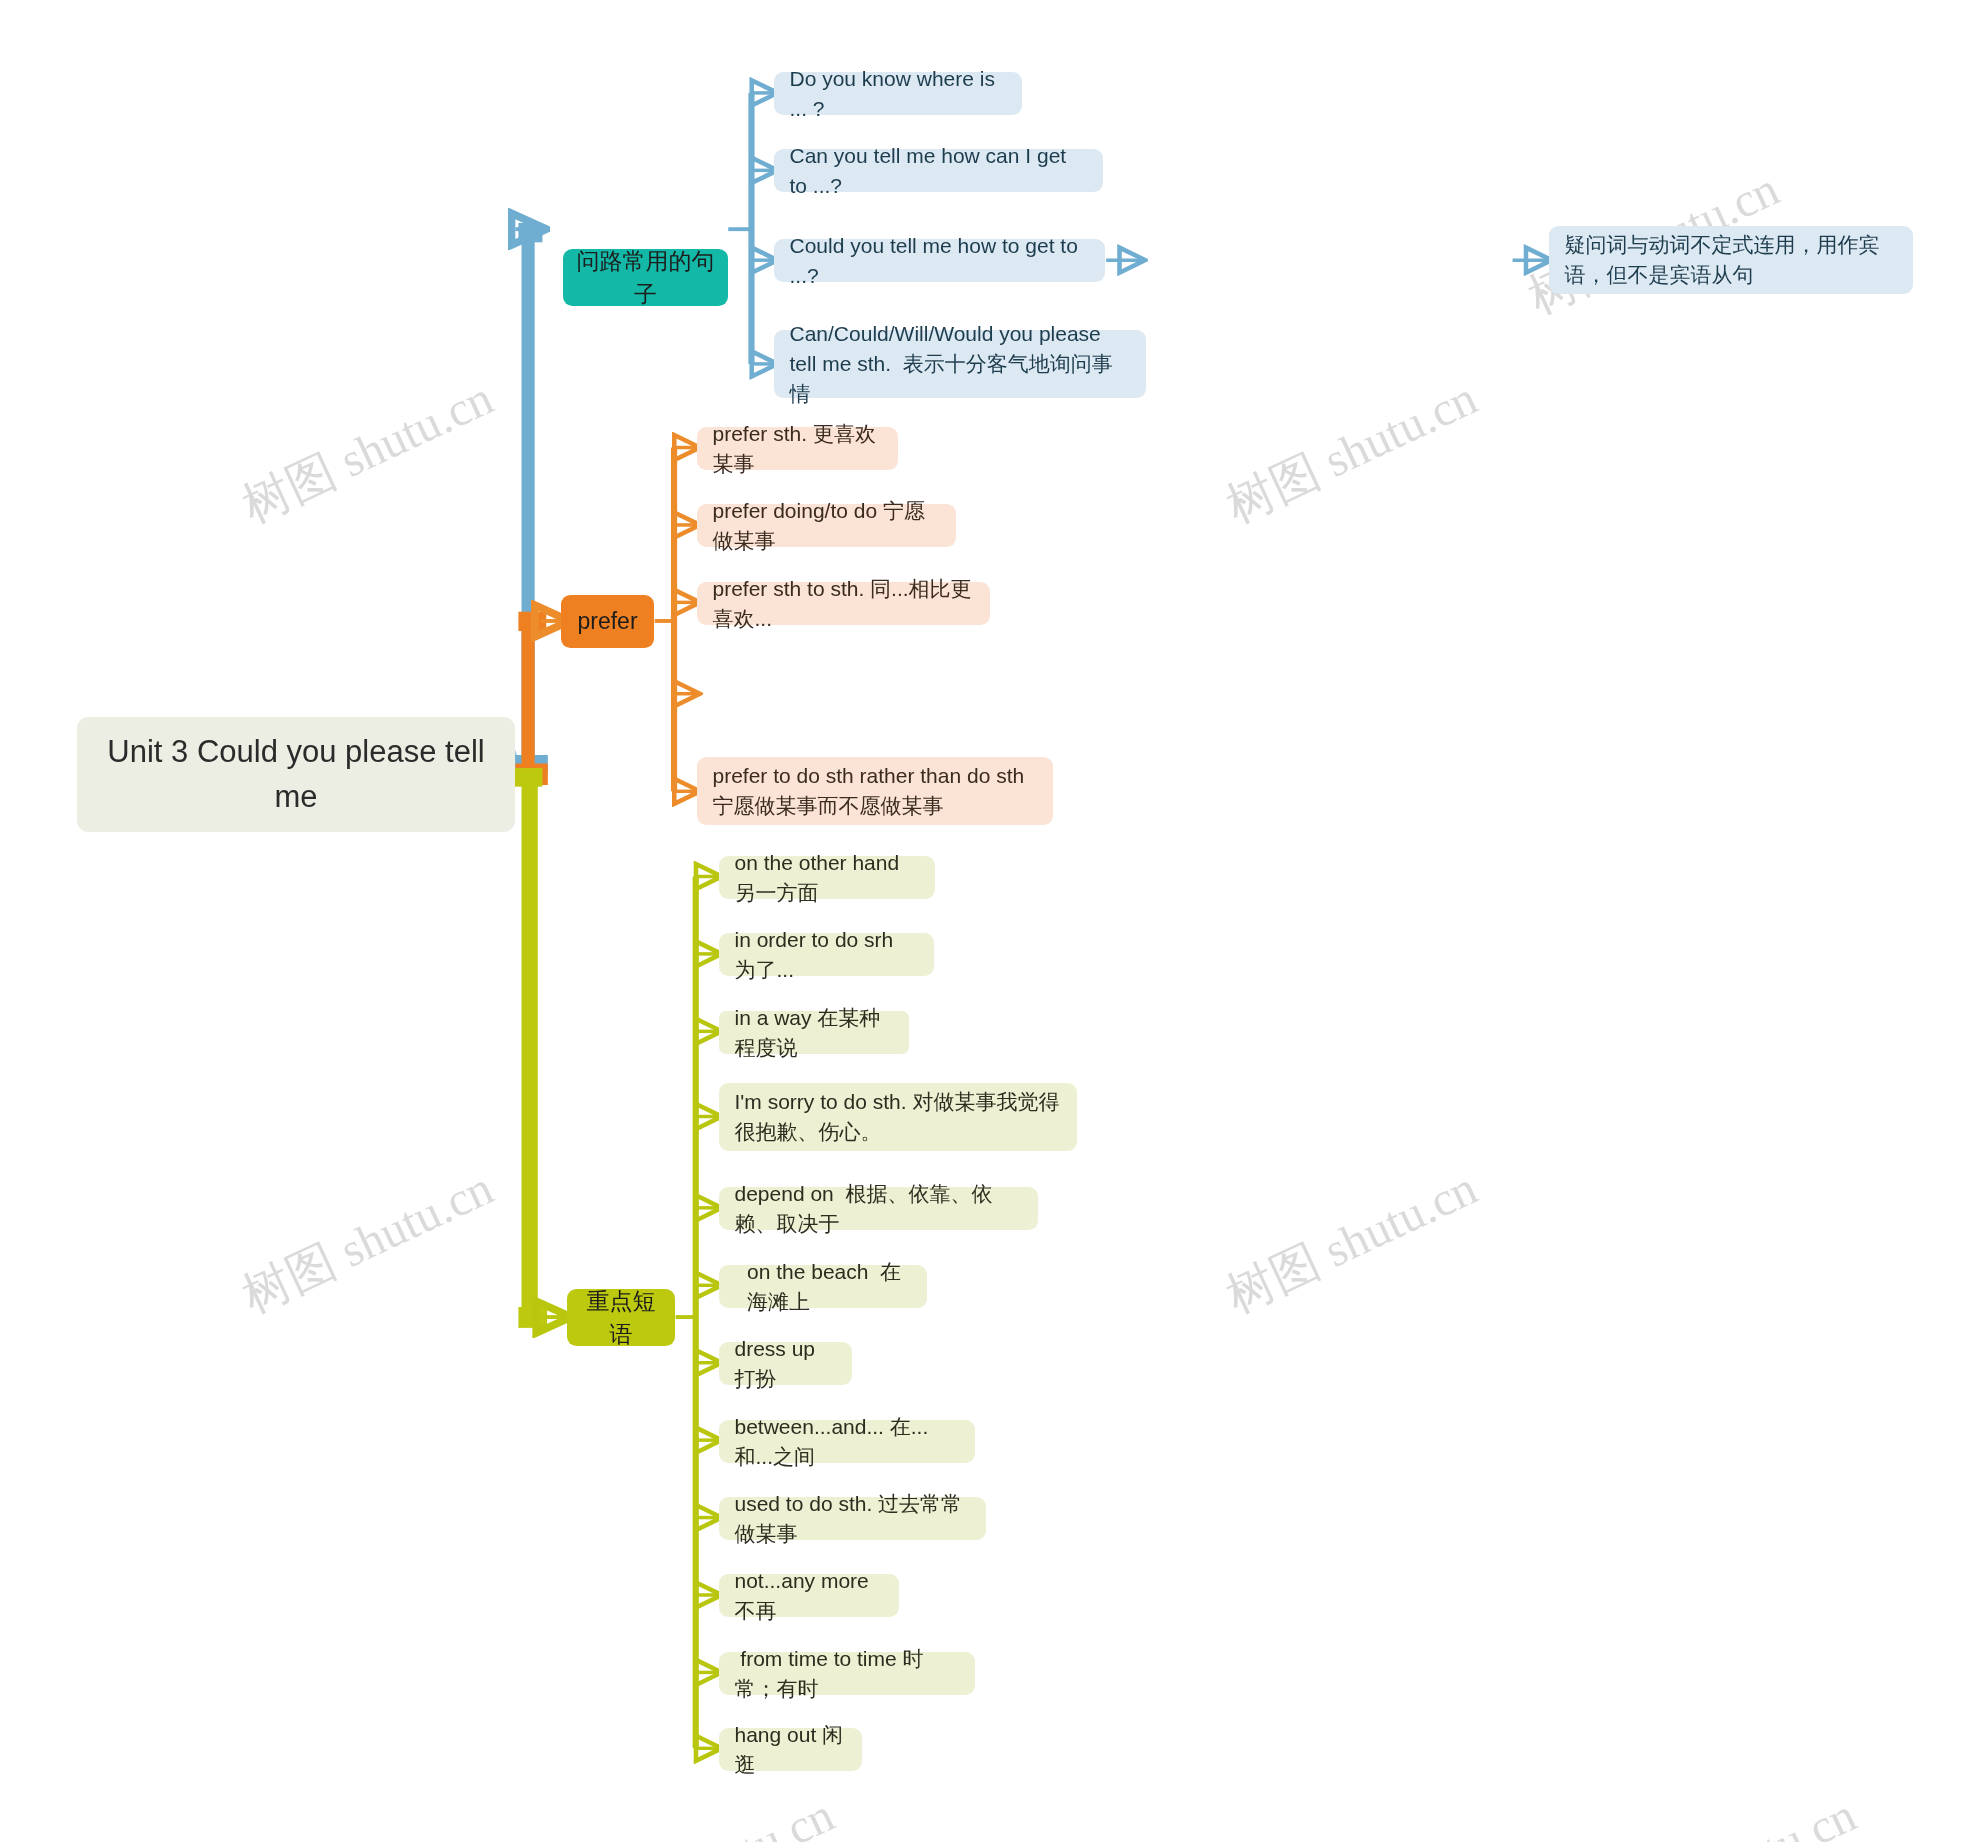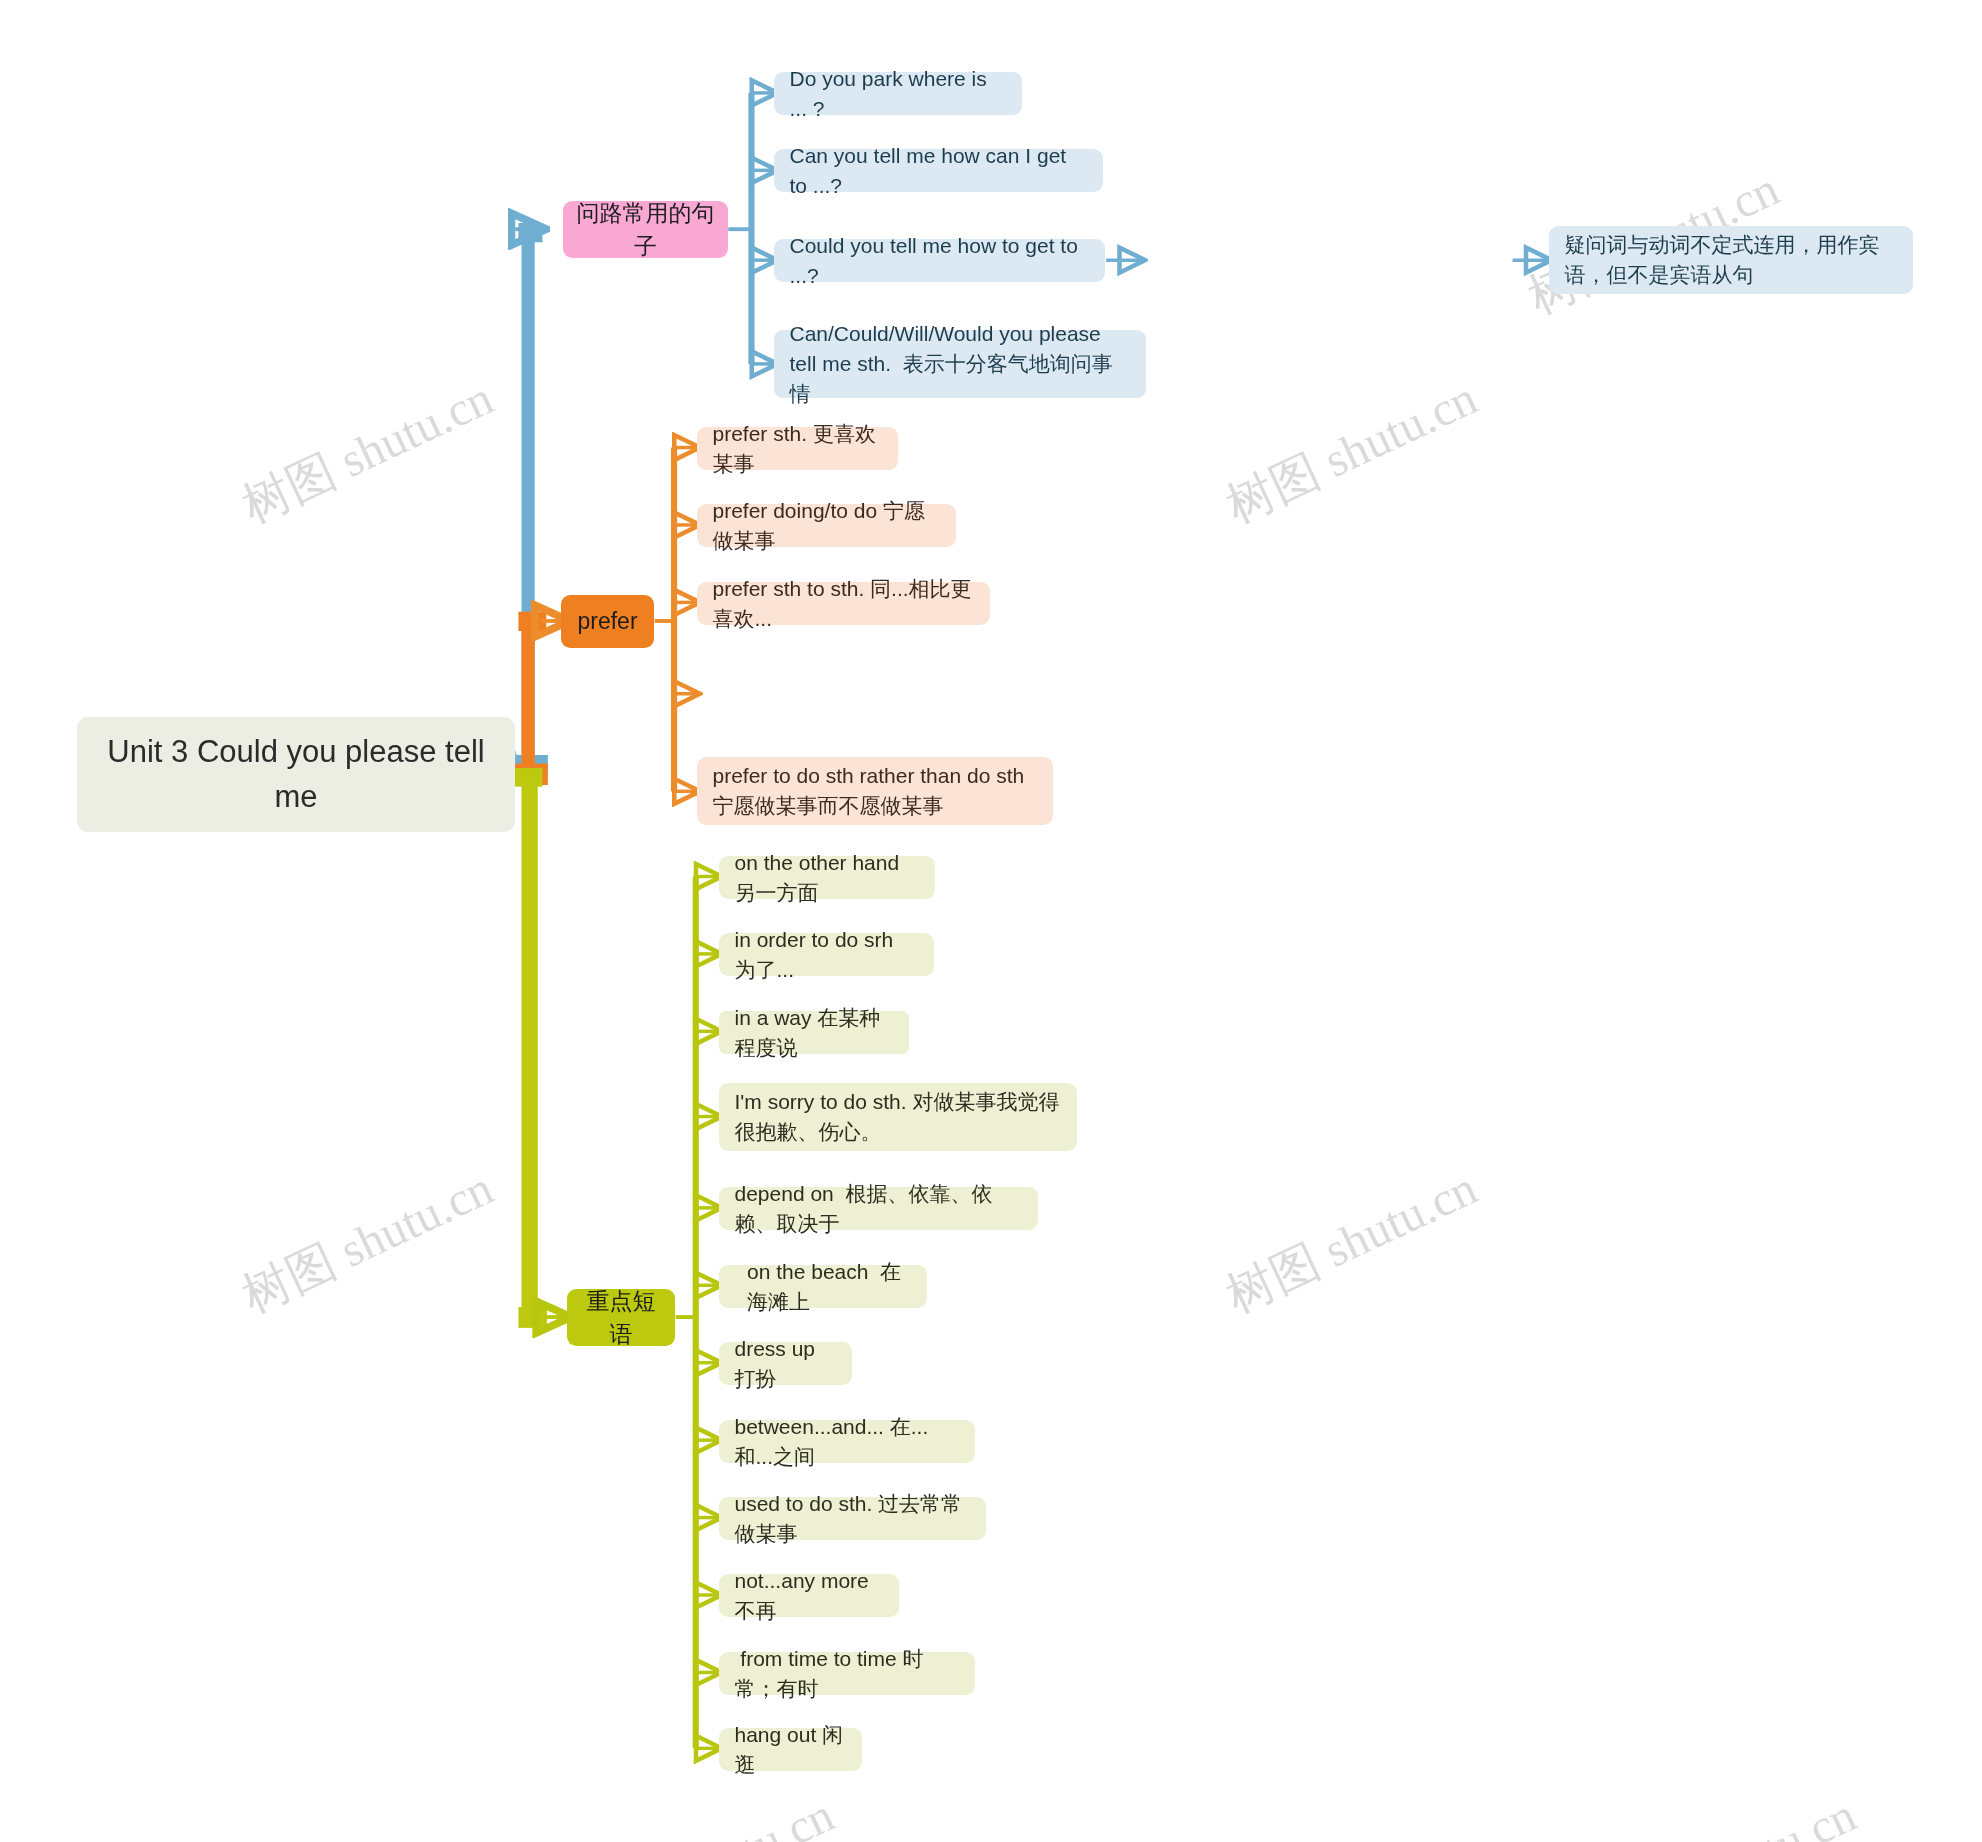--- a/index.html
+++ b/index.html
@@ -67,21 +67,21 @@
   }
 
   .node.branch {
     color: #1c1c1c;
     font-size: 23px;
     justify-content: center;
     text-align: center;
     padding: 7.7px 12.4px;
     border-radius: 9.3px;
   }
-  .node.branch.blue  { background: #f9a8d4; }
+  .node.branch.blue  { background: #14b8a6; margin-top: 48px; }
   .node.branch.orange{ background: #ef8022; }
   .node.branch.olive { background: #bcc90f; }
 
   .node.leaf {
     font-size: 21px;
     padding: 10px 15.5px;
     border-radius: 9.3px;
   }
   .node.leaf.blue   { background: #dce9f2; color: #1d3c4e; }
   .node.leaf.orange { background: #fbe4d5; color: #3a2a20; }
@@ -174,21 +174,21 @@
 
   <div class="node root" style="left:77px; top:717px; width:438px; height:115px;">
     <span>Unit 3 Could you please tell me</span>
   </div>
 
   <div class="node branch blue" style="left:563px; top:201px; width:165px; height:57px;">
     <span>问路常用的句子</span>
   </div>
 
   <div class="node leaf blue" style="left:774px; top:72px; width:248px; height:43px;">
-    <span>Do you park where is ... ?</span>
+    <span>Do you know where is ... ?</span>
   </div>
 
   <div class="node leaf blue" style="left:774px; top:149px; width:329px; height:43px;">
     <span>Can you tell me how can I get to ...?</span>
   </div>
 
   <div class="node leaf blue" style="left:774px; top:239px; width:331px; height:43px;">
     <span>Could you tell me how to get to ...?</span>
   </div>
 

